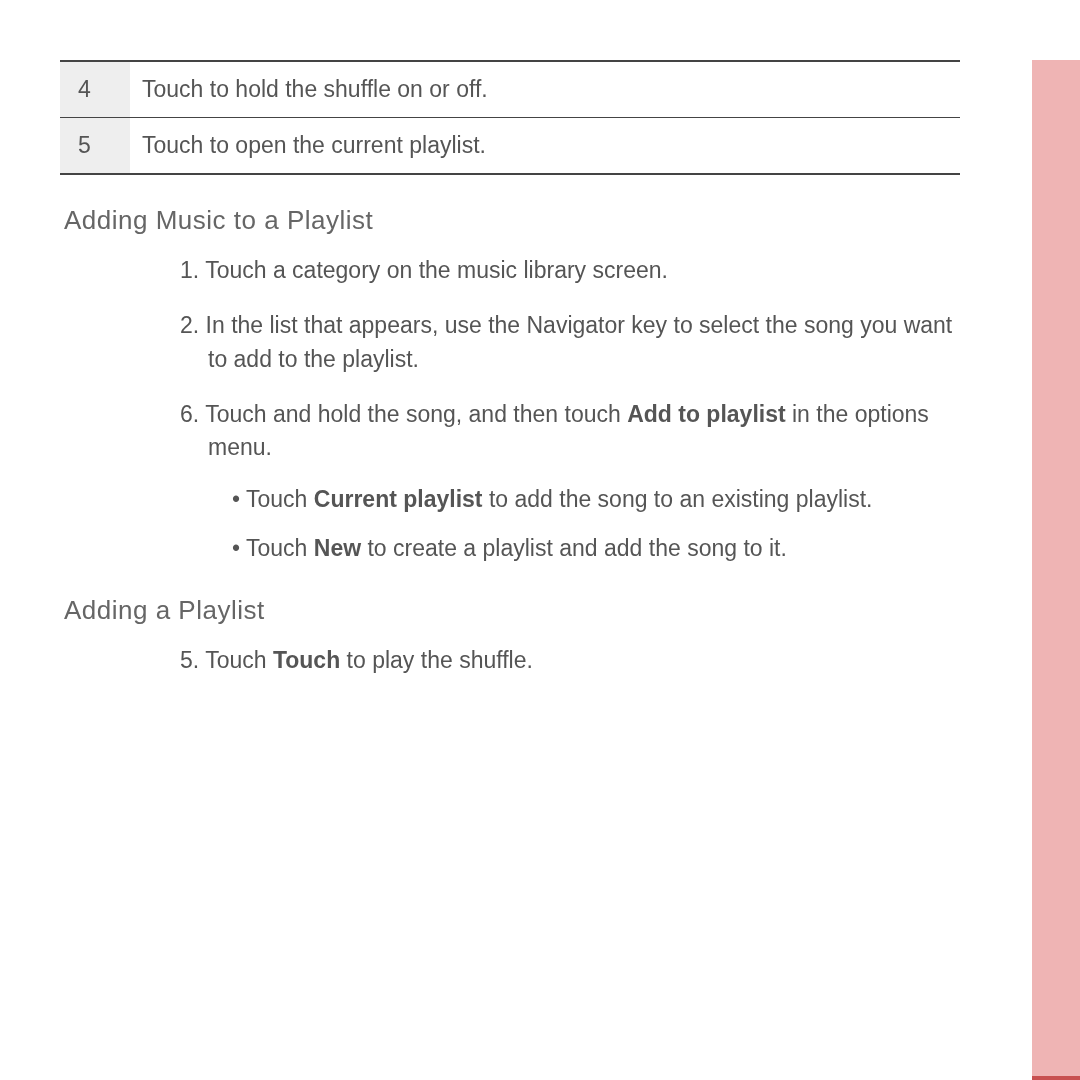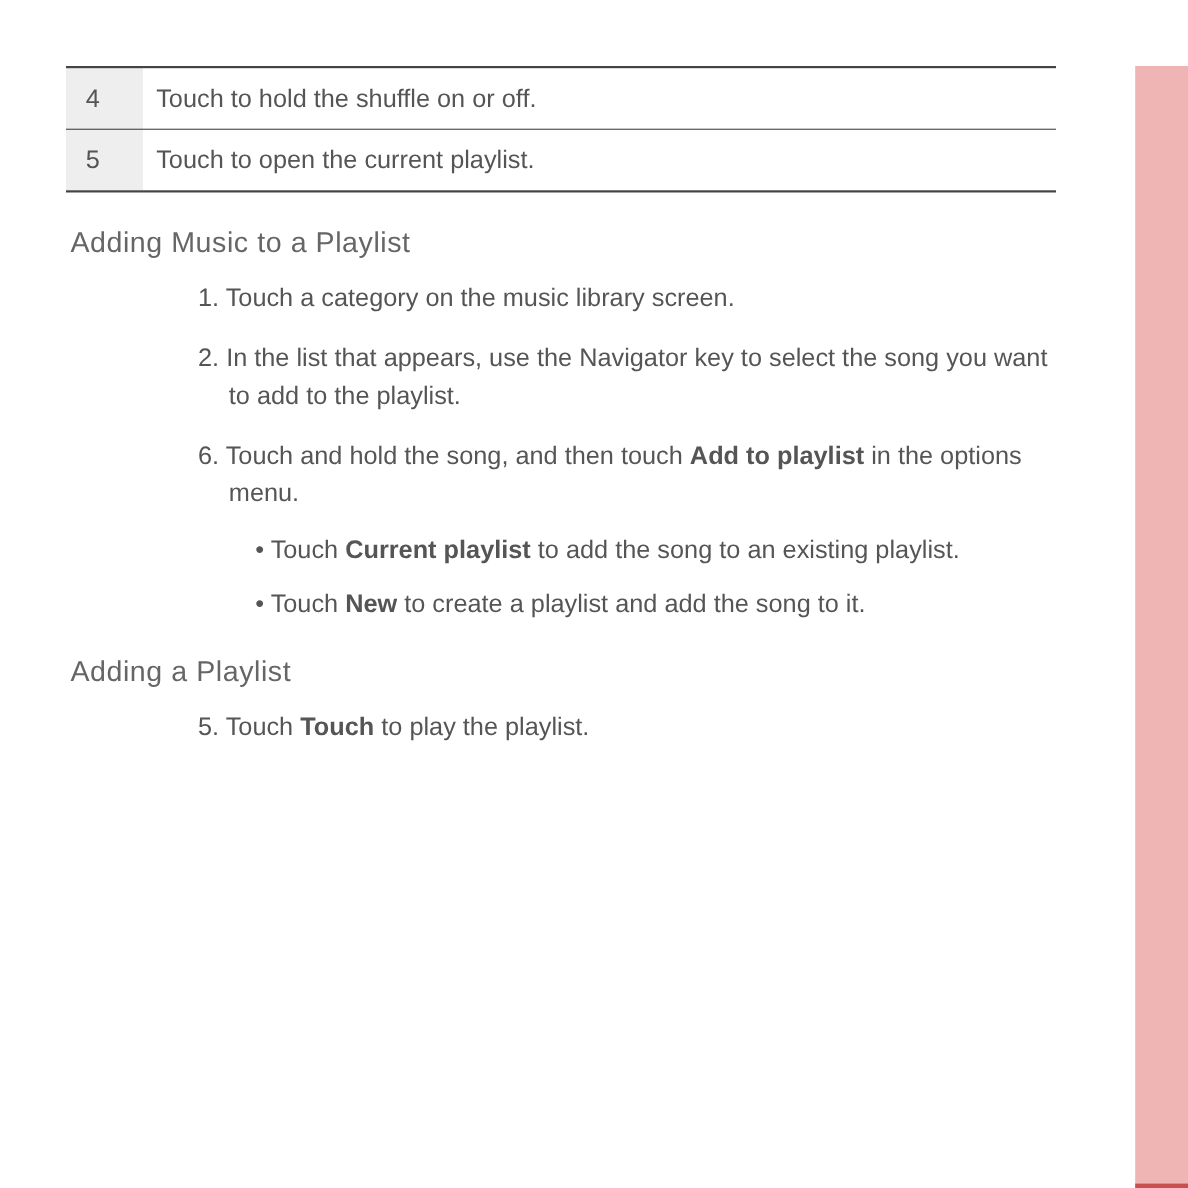--- a/index.html
+++ b/index.html
@@ -139,20 +139,20 @@
       <ul class="sub">
         <li><span>Touch </span><span class="b">Current playlist</span><span> to add the song to an existing playlist.</span></li>
         <li><span>Touch </span><span class="b">New</span><span> to create a playlist and add the song to it.</span></li>
       </ul>
     </li>
   </ol>
 
   <h2 class="section">Adding a Playlist</h2>
 
   <ol class="steps">
-    <li><span>5. Touch </span><span class="b">Touch</span><span> to play the playlist.</span></li>
+    <li><span>5. Touch </span><span class="b">Touch</span><span> to play the shuffle.</span></li>
   </ol>
 
   <div class="right-stripe">
     <div class="page-number">85</div>
   </div>
 
 </div>
 
 </body></html>

